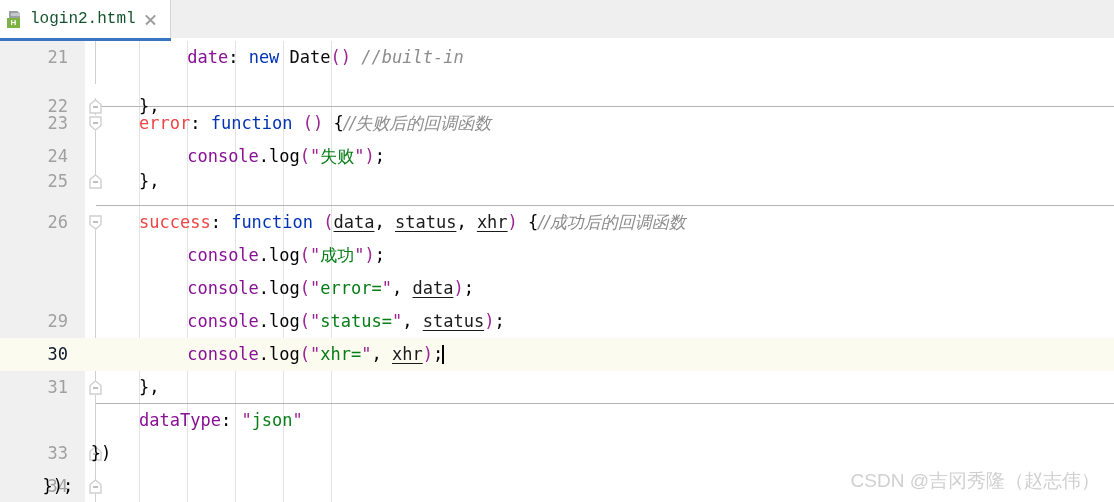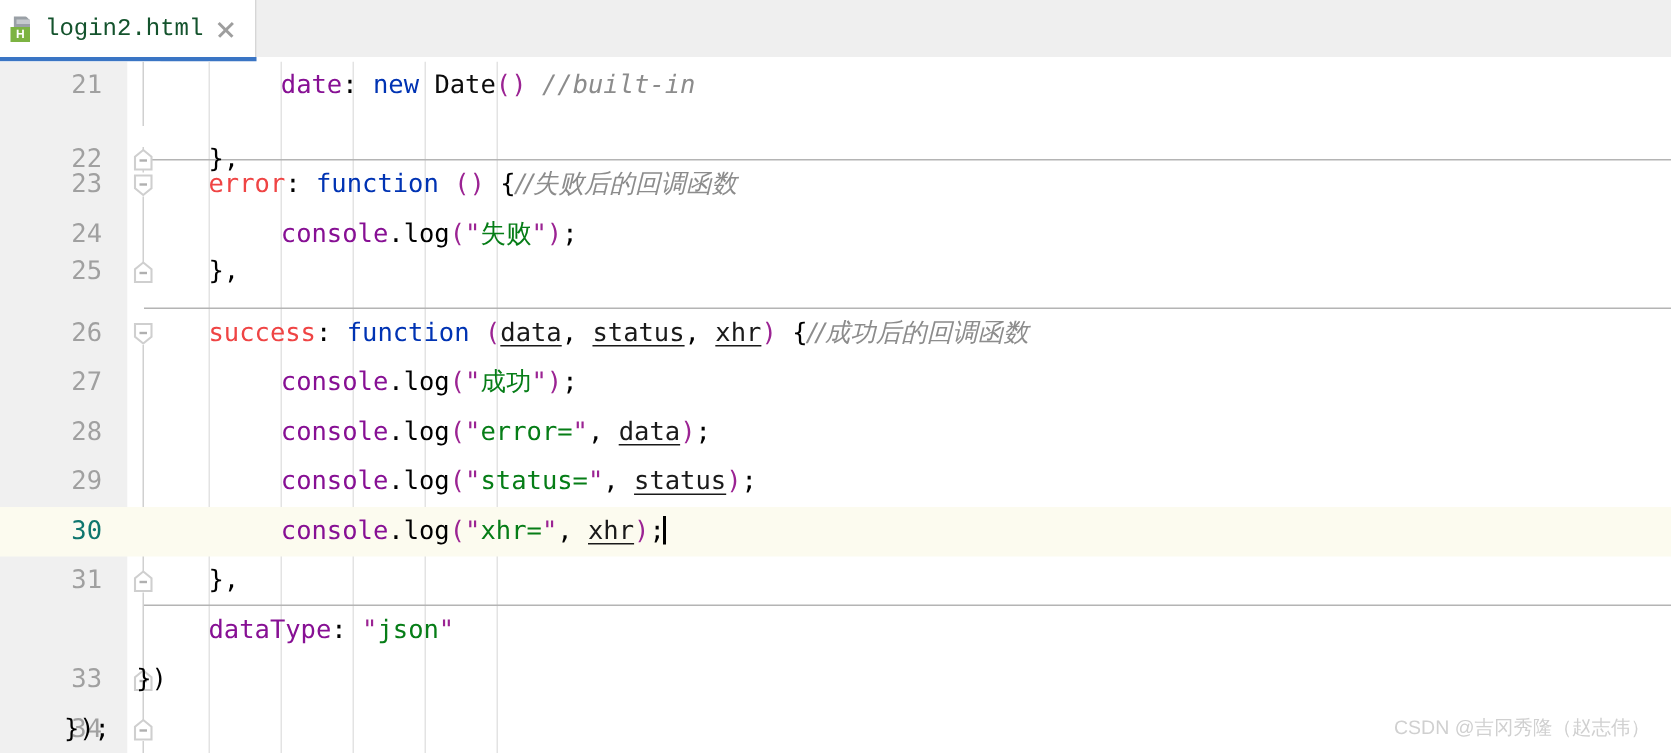--- a/index.html
+++ b/index.html
@@ -81,21 +81,21 @@
   }
   
   .fold-spine {
     position: absolute; left: 95px; width: 1px; background: #d0d0d0;
   }
 
   .row {
     position: absolute; left: 0; width: 1114px; height: 33px;
   }
   .row.current { background: #fcfbef; }
-  .row.current .linenum { color: #0f766e; }
+  .row.current .linenum { color: #0f172a; }
 
   .linenum {
     position: absolute; left: 0; top: 0; width: 68px; height: 33px;
     text-align: right;
     font-family: "DejaVu Sans Mono", "Liberation Mono", monospace;
     font-size: 17px; line-height: 33px; color: #a0a0a0;
   }
 
   
   .fold {
@@ -137,21 +137,21 @@
 
   .caret {
     display: inline-block; width: 1.5px; height: 19px; background: #000;
     vertical-align: -4px; margin-left: -1px;
   }
 
   
   .watermark {
     position: absolute; right: 14px; bottom: 8px;
     font-family: "Liberation Sans", sans-serif;
-    font-size: 13px; color: #d0d0d0;
+    font-size: 19px; color: #d0d0d0;
     white-space: nowrap;
   }
 </style>
 </head>
 <body>
 
 <div id="app">
 
   <div class="tabbar">
     <div class="tab">
@@ -231,25 +231,23 @@
           <div class="linenum">26</div>
           <div class="fold">
             <svg width="19" height="19" viewBox="0 0 19 19">
               <path d="M9.5 16 L4 11.5 L4 3 L15 3 L15 11.5 Z" fill="#ffffff" stroke="#cfcfcf" stroke-width="1.4"></path>
               <rect x="7" y="8.2" width="5" height="1.6" fill="#b0b0b0"></rect>
             </svg>
           </div>
           <div class="code" style="left: 139px;"><span class="t-label">success</span><span class="t-punct">: </span><span class="t-key">function</span><span class="t-punct"> </span><span class="t-paren">(</span><span class="t-param">data</span><span class="t-punct">, </span><span class="t-param">status</span><span class="t-punct">, </span><span class="t-param">xhr</span><span class="t-paren">)</span><span class="t-punct"> </span><span class="t-punct">{</span><span class="t-comment t-cjk">//成功后的回调函数</span></div>
         </div>
         <div class="row" style="top: 198px;">
-          <div class="linenum">27</div>
           <div class="code" style="left: 187.2px;"><span class="t-prop">console</span><span class="t-punct">.</span><span class="t-func">log</span><span class="t-paren">(</span><span class="t-quote">"</span><span class="t-str t-cjk">成功</span><span class="t-quote">"</span><span class="t-paren">)</span><span class="t-punct">;</span></div>
         </div>
         <div class="row" style="top: 231px;">
-          <div class="linenum">28</div>
           <div class="code" style="left: 187.2px;"><span class="t-prop">console</span><span class="t-punct">.</span><span class="t-func">log</span><span class="t-paren">(</span><span class="t-quote">"</span><span class="t-str">error=</span><span class="t-quote">"</span><span class="t-punct">, </span><span class="t-param">data</span><span class="t-paren">)</span><span class="t-punct">;</span></div>
         </div>
         <div class="row" style="top: 264px;">
           <div class="linenum">29</div>
           <div class="code" style="left: 187.2px;"><span class="t-prop">console</span><span class="t-punct">.</span><span class="t-func">log</span><span class="t-paren">(</span><span class="t-quote">"</span><span class="t-str">status=</span><span class="t-quote">"</span><span class="t-punct">, </span><span class="t-param">status</span><span class="t-paren">)</span><span class="t-punct">;</span></div>
         </div>
         <div class="row current" style="top: 297px;">
           <div class="linenum">30</div>
           <div class="code" style="left: 187.2px;"><span class="t-prop">console</span><span class="t-punct">.</span><span class="t-func">log</span><span class="t-paren">(</span><span class="t-quote">"</span><span class="t-str">xhr=</span><span class="t-quote">"</span><span class="t-punct">, </span><span class="t-param">xhr</span><span class="t-paren">)</span><span class="t-punct">;</span><span class="caret"></span></div>
         </div>

